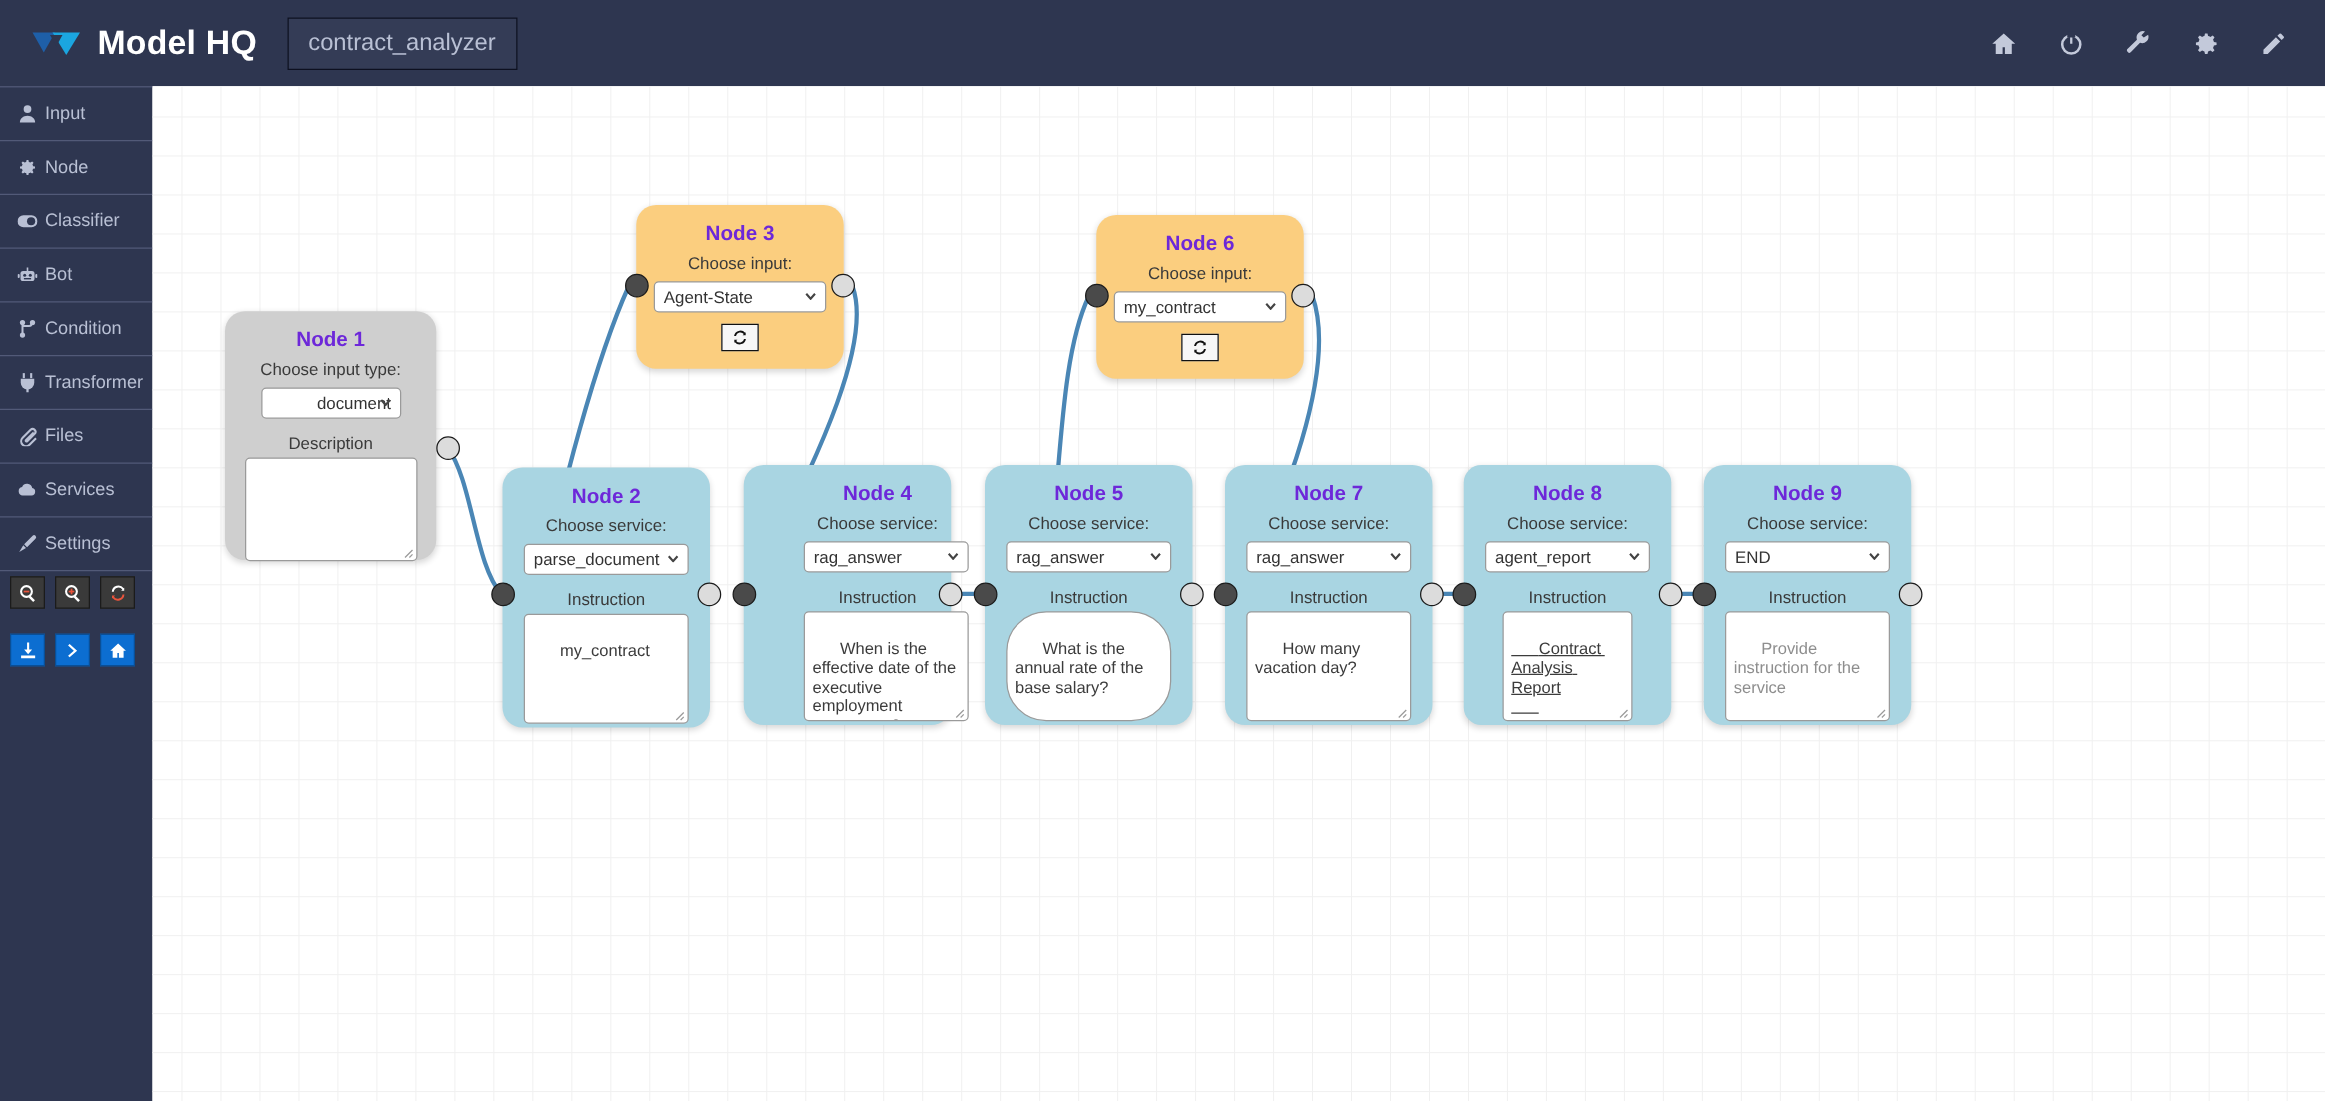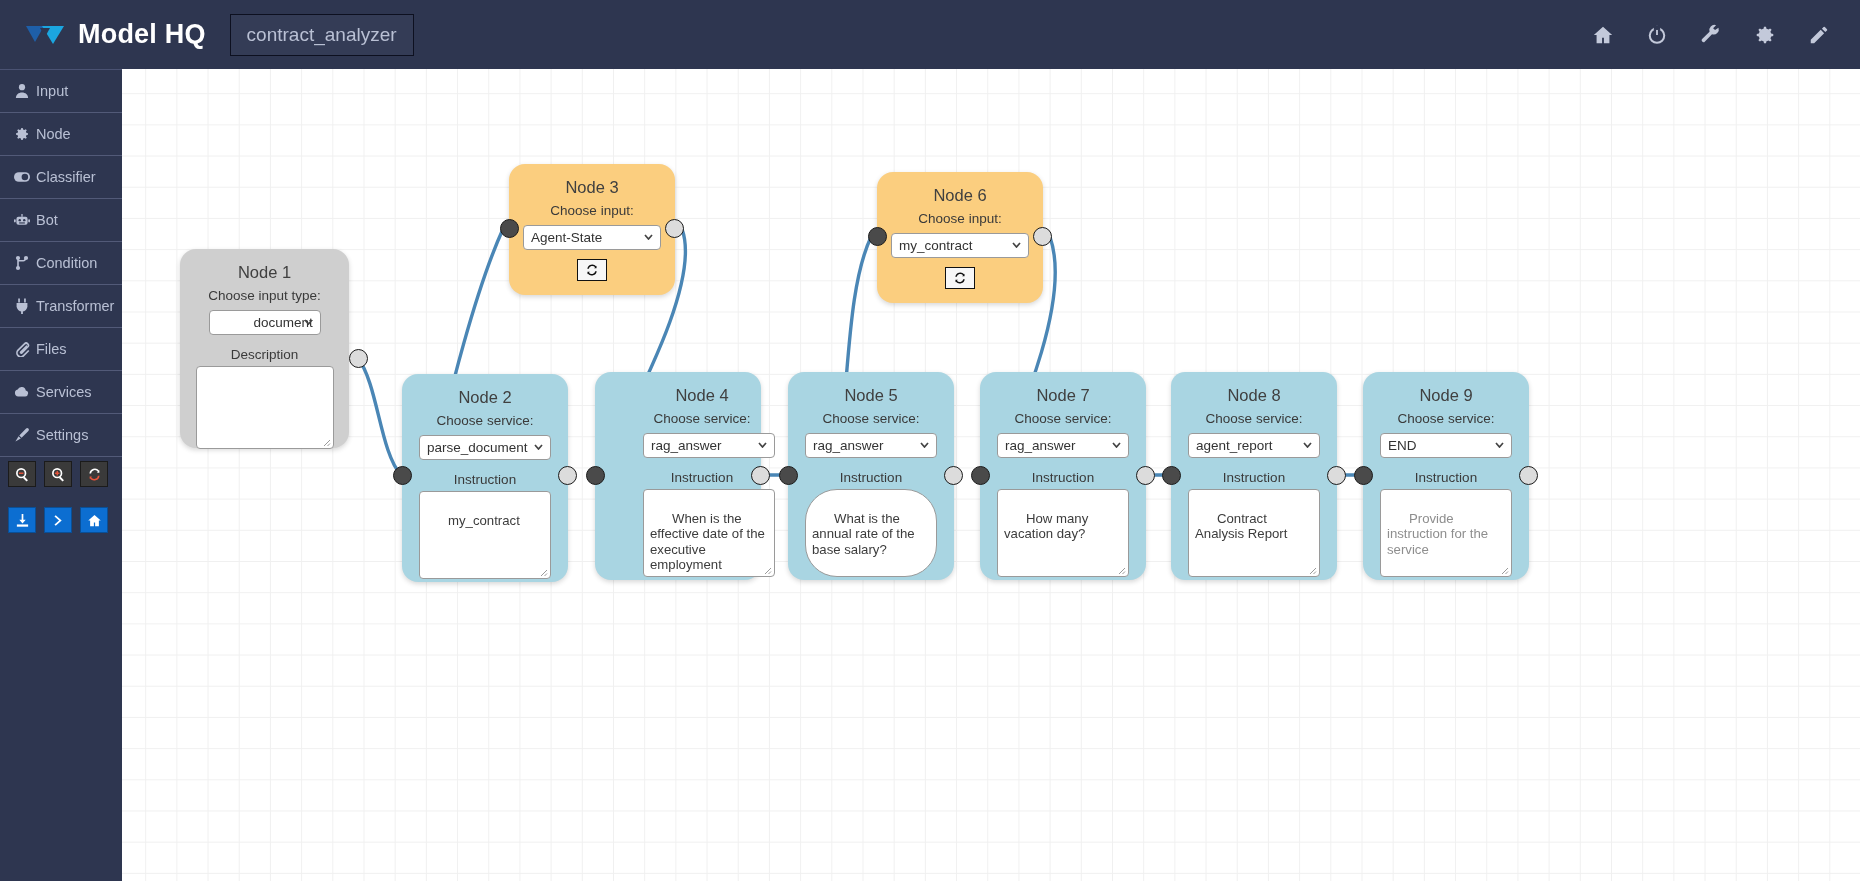--- a/index.html
+++ b/index.html
@@ -105,21 +105,21 @@
     position: absolute;
     border-radius: 16px;
     text-align: center;
     box-shadow: 0 2px 5px rgba(0,0,0,.16);
   }
   .node.service  { background: #a9d5e2; width: 196px; height: 214px; }
   .node.input    { background: #cfcfcf; width: 169px; height: 199px; }
   .node.agent    { background: #fbce7f; }
 
   .node-title {
-    font-size: 16.5px; color: #404040; font-weight: normal;
+    font-size: 16.5px; color: #6d28d9; font-weight: bold;
     padding-top: 14px;
   }
   .node-sub {
     font-size: 13.5px; color: #3a3a3a;
     margin-top: 6px;
   }
   .node select, .node .select-box {
     display: block;
     margin: 7px auto 0 auto;
     height: 25px;
@@ -544,21 +544,21 @@
     <div class="node-sub">Choose service:</div>
     <div class="select-box" style="width:132px;">
       <span>agent_report</span>
       <span class="chev">
           <svg viewBox="0 0 9 6">
             <polyline points="1,1 4.5,5 8,1"></polyline>
           </svg>
         </span>
     </div>
     <div class="instr-label">Instruction</div>
-    <div class="ta" style="width:132px;height:88px;">
+    <div class="ta" style="width:104px;height:88px;text-decoration:underline;">
       <span>Contract Analysis Report</span>
       <span class="resize-grip"><svg viewBox="0 0 10 10">
             <line x1="9" y1="3" x2="3" y2="9"></line>
             <line x1="9" y1="6.5" x2="6.5" y2="9"></line>
           </svg></span>
     </div>
     <div class="handle in" style="left:-9px; top:94px;"></div>
     <div class="handle out" style="left:156px; top:94px;"></div>
   </div>
 

